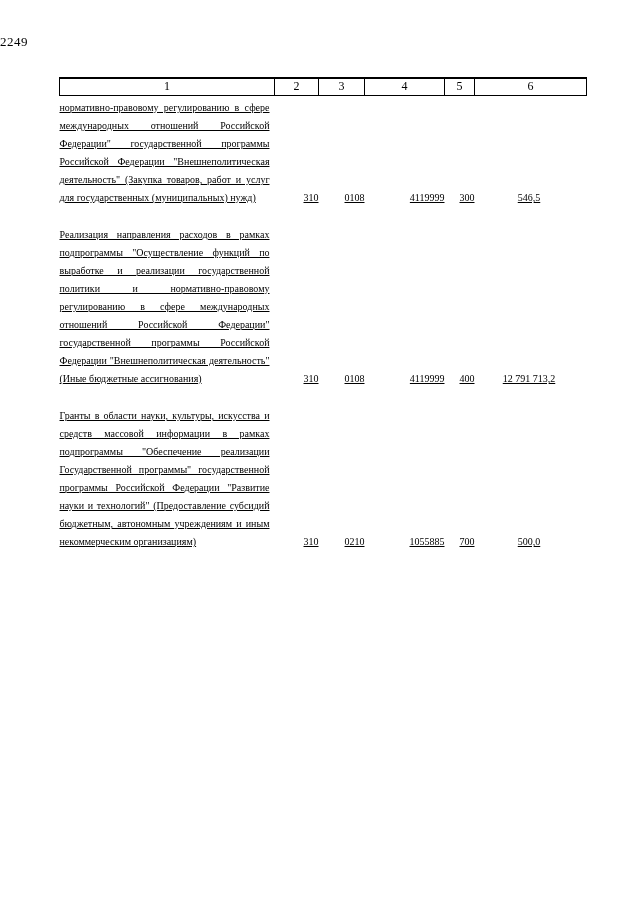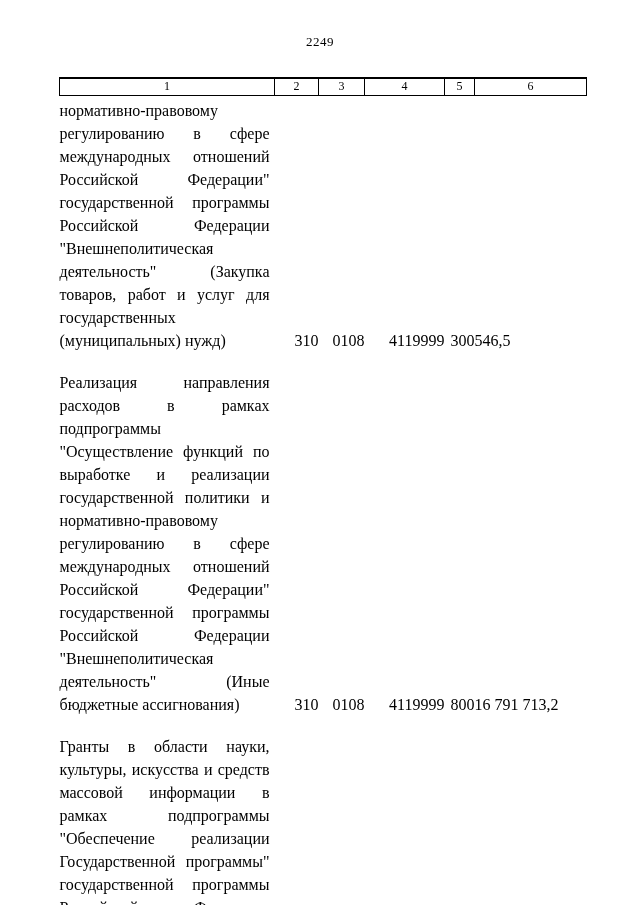--- a/index.html
+++ b/index.html
@@ -9,21 +9,21 @@
   }
   body {
     width: 640px;
     height: 905px;
     font-family: "Liberation Serif", "DejaVu Serif", serif;
     color: #000;
     position: relative;
     overflow: hidden;
   }
   .page-number {
-    text-align: center;
+    text-align: left;
     padding-top: 34px;
     font-size: 13px;
     letter-spacing: 0.5px;
   }
   table.budget {
     border-collapse: collapse;
     table-layout: fixed;
     margin: 27px 0 0 59px;
     width: 527px;
     border-top: 2px solid #000;
@@ -38,41 +38,42 @@
   thead th {
     border: 1px solid #000;
     font-weight: normal;
     font-size: 12px;
     height: 15px;
     padding: 0 0 1px 0;
     text-align: center;
   }
 
   tbody td {
-    font-size: 16px;
-    line-height: 23px;
+    font-size: 10px;
+    line-height: 18px;
     vertical-align: bottom;
     padding: 0;
     padding-top: 19px;
+    text-decoration: underline;
   }
   tbody tr.first td {
     padding-top: 3px;
   }
   tbody td.desc {
     vertical-align: top;
     text-align: justify;
     text-justify: inter-word;
     padding-right: 5px;
   }
   tbody td.code {
     text-align: right;
     white-space: nowrap;
   }
   tbody td.amount {
-    text-align: left;
+    text-align: center;
     white-space: nowrap;
     padding-right: 3px;
   }
 </style>
 </head>
 <body>
 
 <div class="page-number">2249</div>
 
 <table class="budget">
@@ -101,22 +102,22 @@
       <td class="code">0108</td>
       <td class="code">4119999</td>
       <td class="code">300</td>
       <td class="amount">546,5</td>
     </tr>
     <tr>
       <td class="desc">Реализация направления расходов в рамках подпрограммы "Осуществление функций по выработке и реализации государственной политики и нормативно-правовому регулированию в сфере международных отношений Российской Федерации" государственной программы Российской Федерации "Внешнеполитическая деятельность" (Иные бюджетные ассигнования)</td>
       <td class="code">310</td>
       <td class="code">0108</td>
       <td class="code">4119999</td>
-      <td class="code">800</td>
-      <td class="amount">16 791 713,2</td>
+      <td class="code">400</td>
+      <td class="amount">12 791 713,2</td>
     </tr>
     <tr>
       <td class="desc">Гранты в области науки, культуры, искусства и средств массовой информации в рамках подпрограммы "Обеспечение реализации Государственной программы" государственной программы Российской Федерации "Развитие науки и технологий" (Предоставление субсидий бюджетным, автономным учреждениям и иным некоммерческим организациям)</td>
       <td class="code">310</td>
       <td class="code">0210</td>
       <td class="code">1055885</td>
       <td class="code">700</td>
       <td class="amount">500,0</td>
     </tr>
   </tbody>

